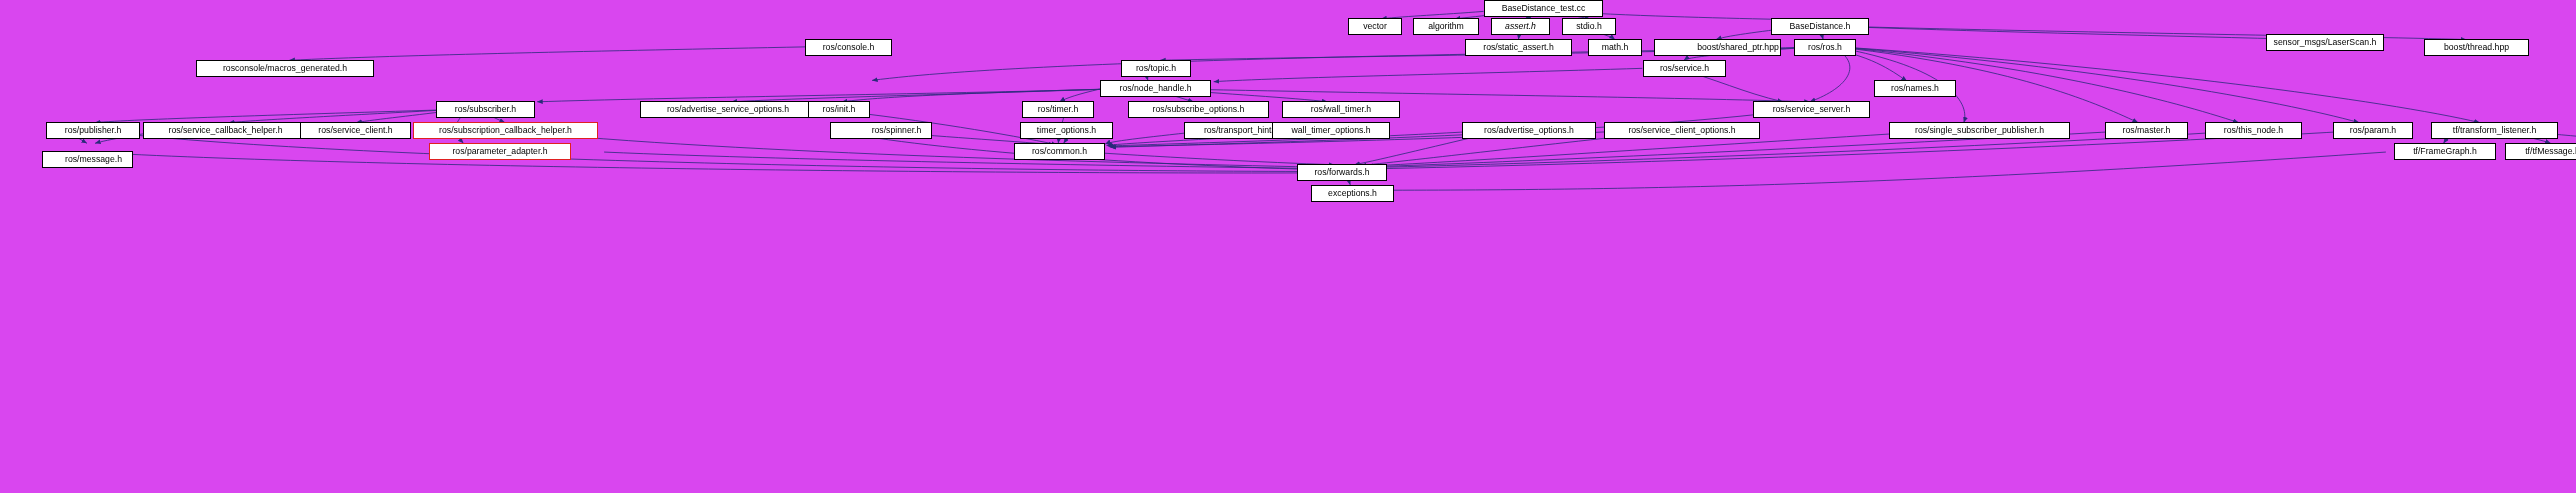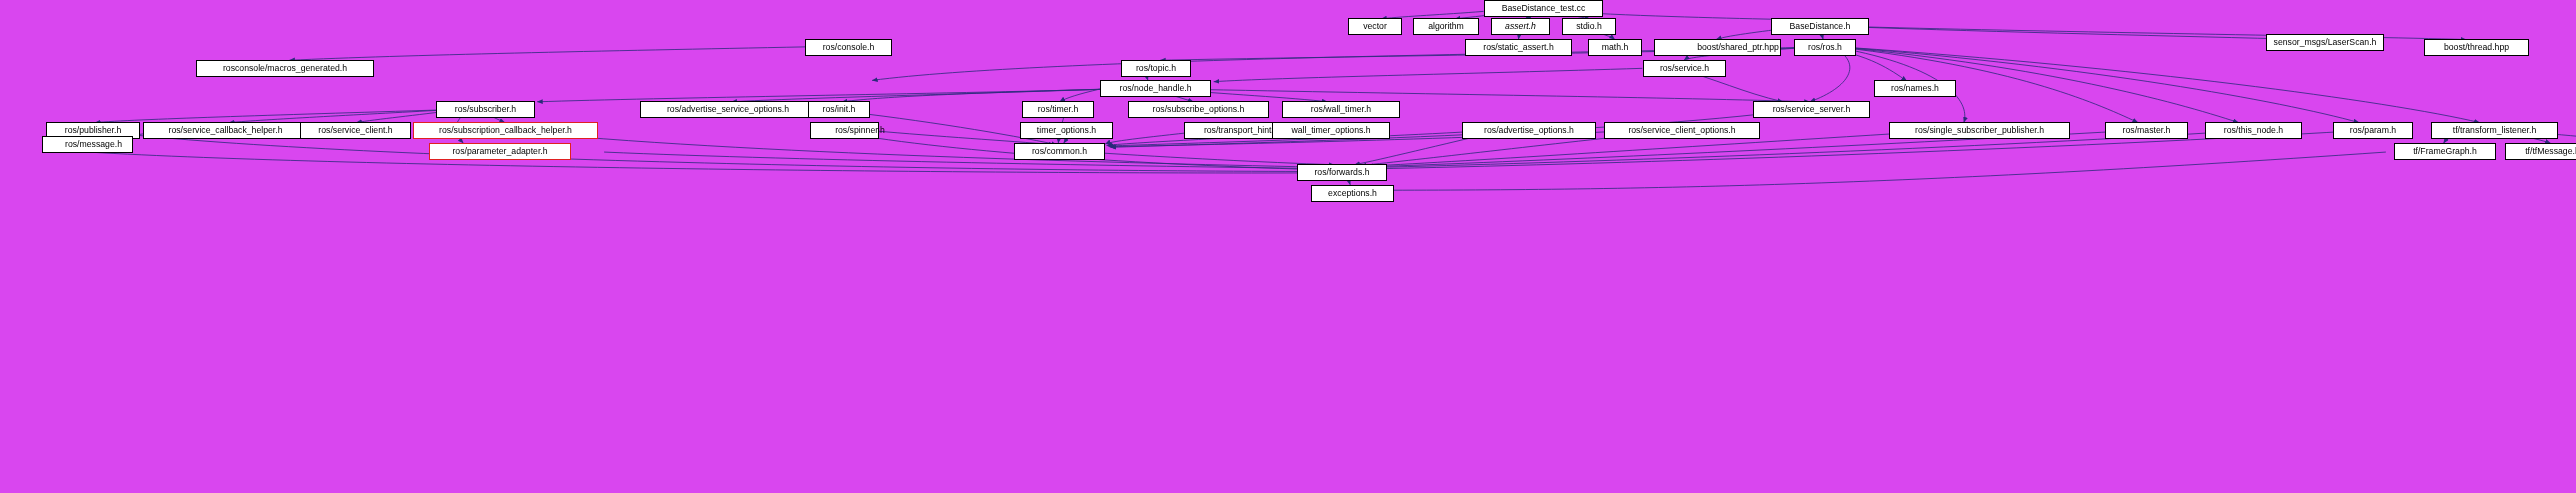--- a/index.html
+++ b/index.html
@@ -129,32 +129,32 @@
     <div class="node" style="left: 640px; top: 101px; width: 176px; border-color: rgb(0, 0, 0);">ros/advertise_service_options.h</div>
     <div class="node" style="left: 808px; top: 101px; width: 62px; border-color: rgb(0, 0, 0);">ros/init.h</div>
     <div class="node" style="left: 1022px; top: 101px; width: 72px; border-color: rgb(0, 0, 0);">ros/timer.h</div>
     <div class="node" style="left: 1128px; top: 101px; width: 141px; border-color: rgb(0, 0, 0);">ros/subscribe_options.h</div>
     <div class="node" style="left: 1282px; top: 101px; width: 118px; border-color: rgb(0, 0, 0);">ros/wall_timer.h</div>
     <div class="node" style="left: 1753px; top: 101px; width: 117px; border-color: rgb(0, 0, 0);">ros/service_server.h</div>
     <div class="node" style="left: 46px; top: 122px; width: 94px; border-color: rgb(0, 0, 0);">ros/publisher.h</div>
     <div class="node" style="left: 143px; top: 122px; width: 165px; border-color: rgb(0, 0, 0);">ros/service_callback_helper.h</div>
     <div class="node" style="left: 300px; top: 122px; width: 111px; border-color: rgb(0, 0, 0);">ros/service_client.h</div>
     <div class="node red" style="left: 413px; top: 122px; width: 185px; border-color: rgb(224, 32, 32);">ros/subscription_callback_helper.h</div>
-    <div class="node" style="left: 810px; top: 122px; width: 69px; border-color: rgb(0, 0, 0); padding-left: 31px;">ros/spinner.h</div>
+    <div class="node" style="left: 830px; top: 122px; width: 102px; border-color: rgb(0, 0, 0); padding-left: 31px;">ros/spinner.h</div>
     <div class="node" style="left: 1020px; top: 122px; width: 93px; border-color: rgb(0, 0, 0);">timer_options.h</div>
     <div class="node" style="left: 1184px; top: 122px; width: 119px; border-color: rgb(0, 0, 0);">ros/transport_hints.h</div>
     <div class="node" style="left: 1272px; top: 122px; width: 118px; border-color: rgb(0, 0, 0);">wall_timer_options.h</div>
     <div class="node" style="left: 1462px; top: 122px; width: 134px; border-color: rgb(0, 0, 0);">ros/advertise_options.h</div>
     <div class="node" style="left: 1604px; top: 122px; width: 156px; border-color: rgb(0, 0, 0);">ros/service_client_options.h</div>
     <div class="node" style="left: 1889px; top: 122px; width: 181px; border-color: rgb(0, 0, 0);">ros/single_subscriber_publisher.h</div>
     <div class="node" style="left: 2105px; top: 122px; width: 83px; border-color: rgb(0, 0, 0);">ros/master.h</div>
     <div class="node" style="left: 2205px; top: 122px; width: 97px; border-color: rgb(0, 0, 0);">ros/this_node.h</div>
     <div class="node" style="left: 2333px; top: 122px; width: 80px; border-color: rgb(0, 0, 0);">ros/param.h</div>
     <div class="node" style="left: 2431px; top: 122px; width: 127px; border-color: rgb(0, 0, 0);">tf/transform_listener.h</div>
-    <div class="node" style="left: 42px; top: 136px; width: 91px; border-color: rgb(0, 0, 0); padding-left: 12px;">ros/message.h</div>
+    <div class="node" style="left: 42px; top: 151px; width: 91px; border-color: rgb(0, 0, 0); padding-left: 12px;">ros/message.h</div>
     <div class="node red" style="left: 429px; top: 143px; width: 142px; border-color: rgb(224, 32, 32);">ros/parameter_adapter.h</div>
     <div class="node" style="left: 1014px; top: 143px; width: 91px; border-color: rgb(0, 0, 0);">ros/common.h</div>
     <div class="node" style="left: 2394px; top: 143px; width: 102px; border-color: rgb(0, 0, 0);">tf/FrameGraph.h</div>
     <div class="node" style="left: 2505px; top: 143px; width: 95px; border-color: rgb(0, 0, 0);">tf/tfMessage.h</div>
     <div class="node" style="left: 1297px; top: 164px; width: 90px; border-color: rgb(0, 0, 0);">ros/forwards.h</div>
     <div class="node" style="left: 1311px; top: 185px; width: 83px; border-color: rgb(0, 0, 0);">exceptions.h</div>
   </div>
 
 
 </body></html>

